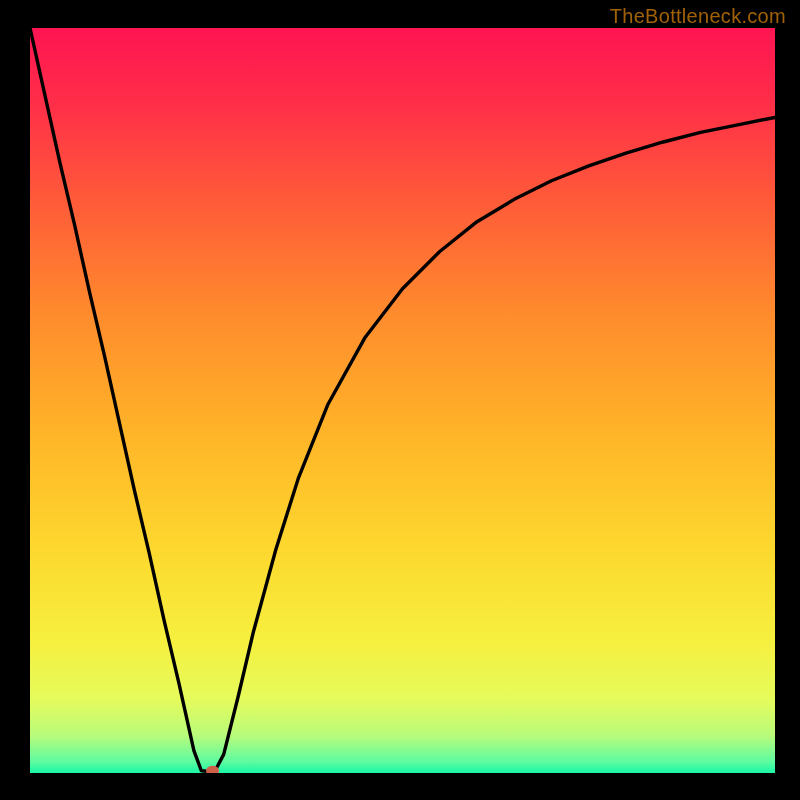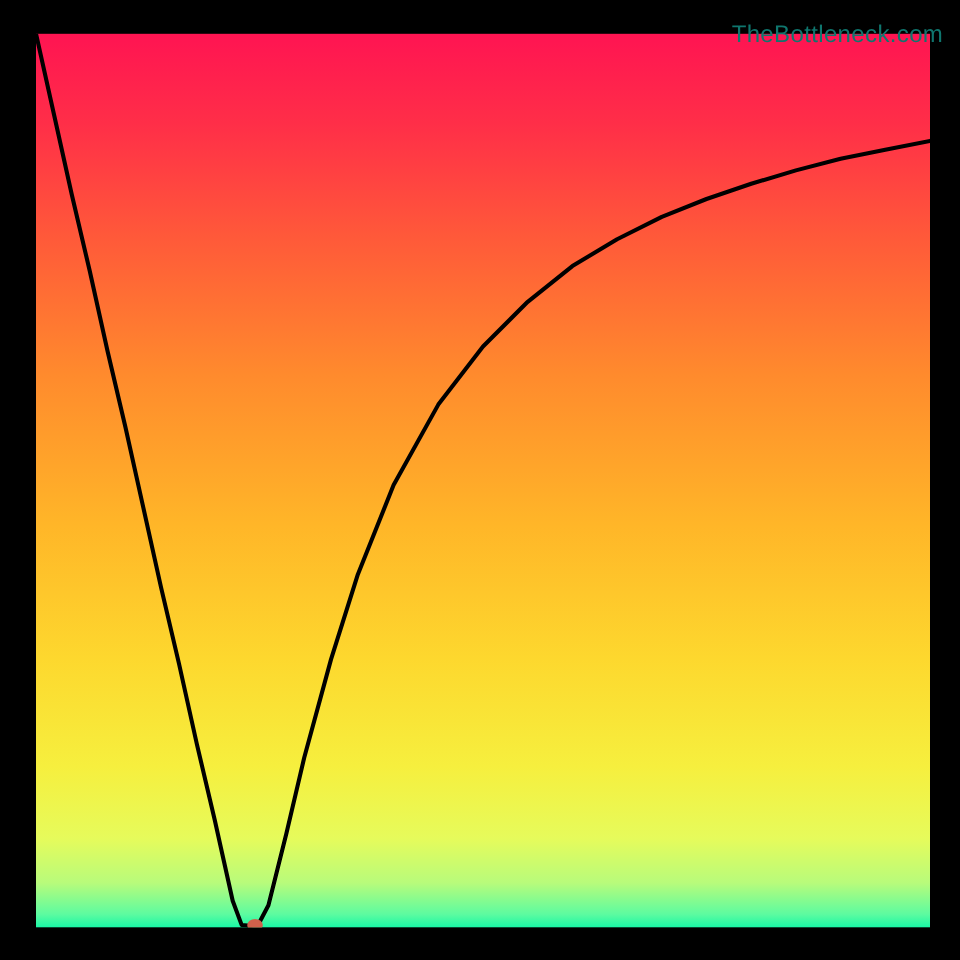--- a/index.html
+++ b/index.html
@@ -12,23 +12,23 @@
     font-family: Arial, Helvetica, sans-serif;
   }
   .frame {
     position: relative;
     width: 800px;
     height: 800px;
     background: #000;
   }
   .watermark {
     position: absolute;
-    top: 18px;
+    top: 5px;
     right: 14px;
-    color: #0f766e;
+    color: #a16207;
     font-size: 20px;
     font-weight: 500;
     letter-spacing: 0.3px;
     z-index: 50;
   }
   .plot-wrap {
     position: absolute;
     left: 30px;
     top: 28px;
     width: 745px;

